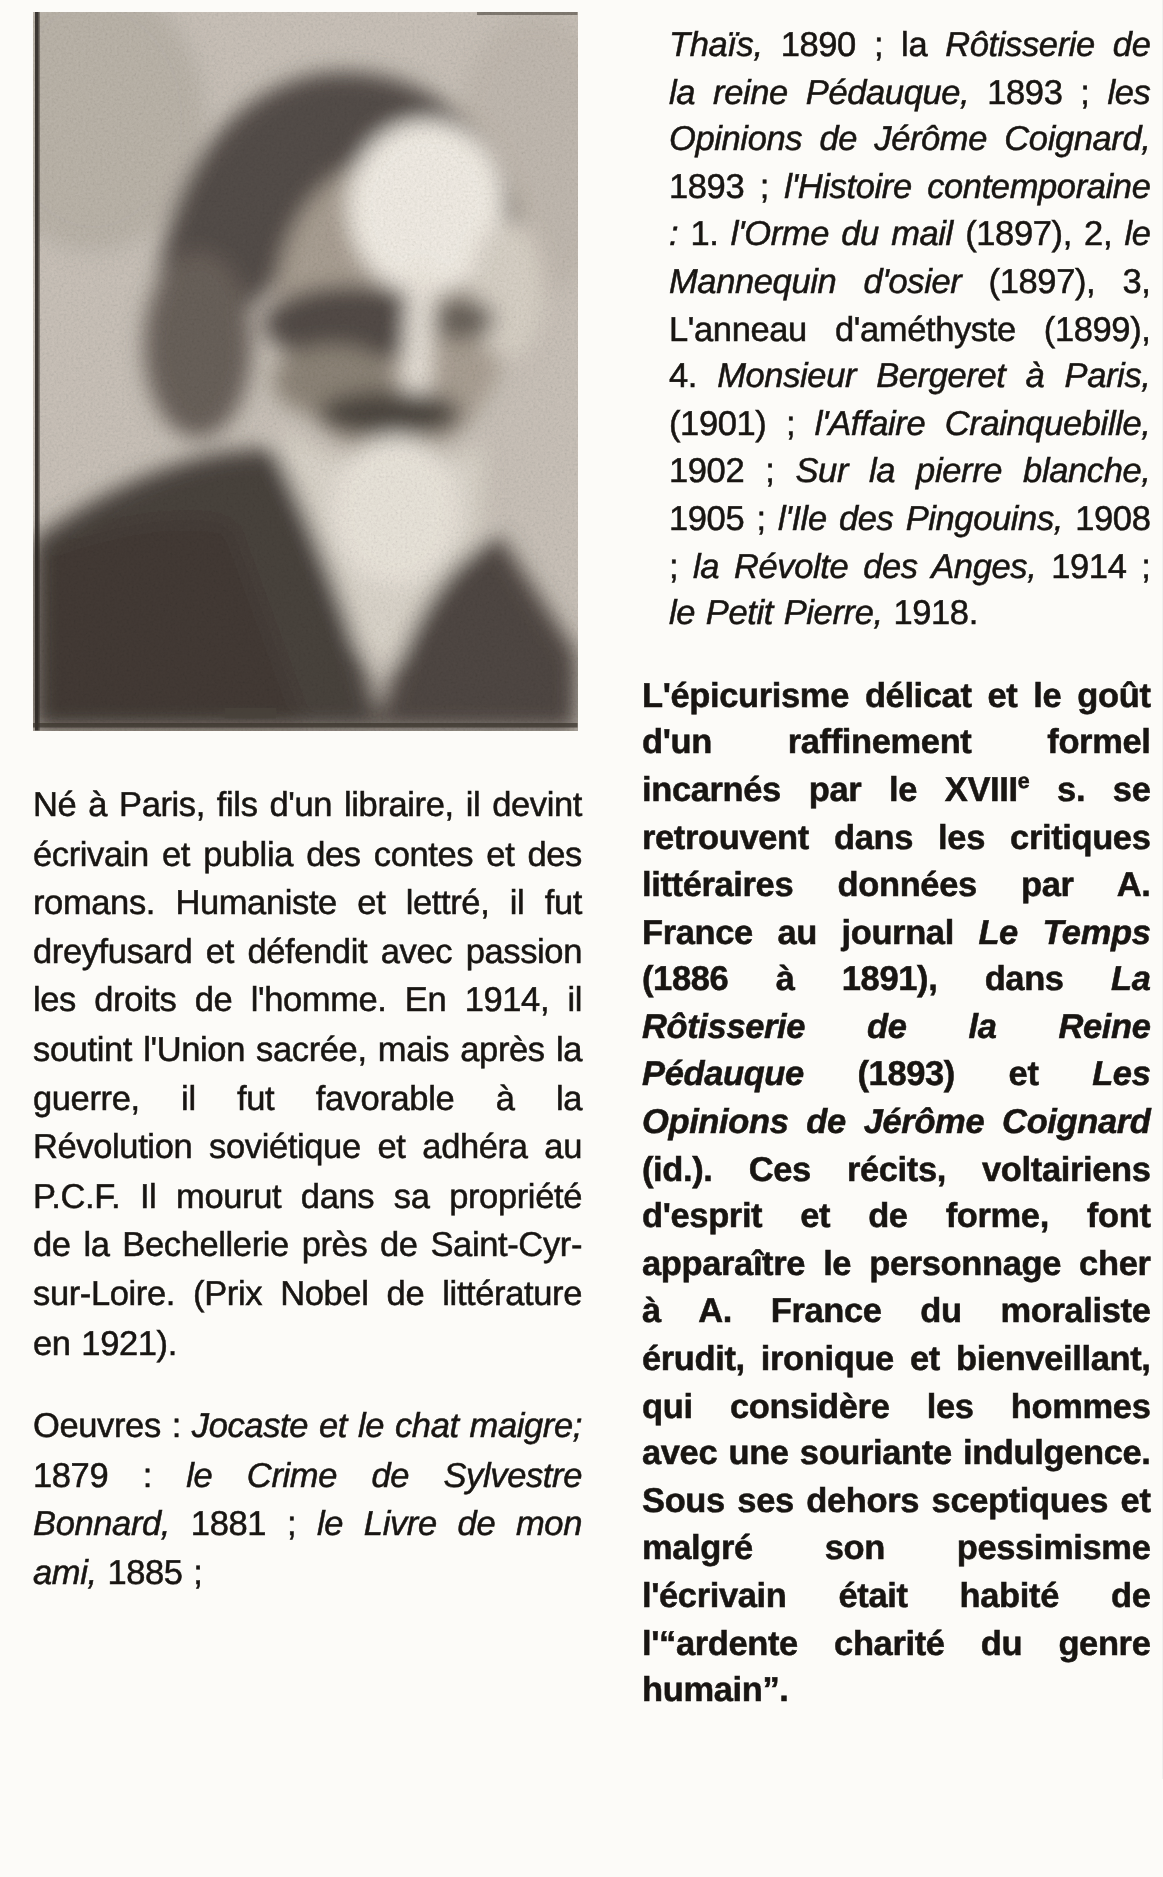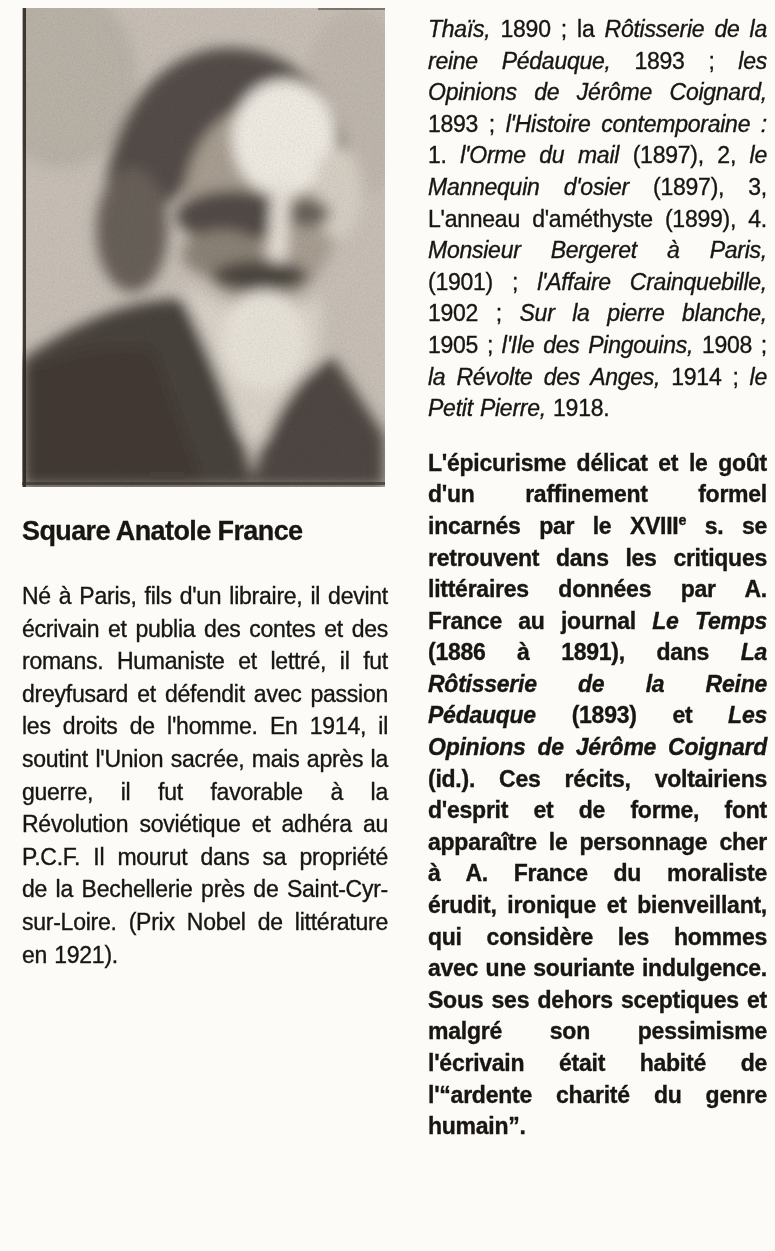--- a/index.html
+++ b/index.html
@@ -17,21 +17,21 @@
     margin-top:28px;font-weight:700;font-size:27px;line-height:32px;
     letter-spacing:-0.6px;-webkit-text-stroke:0.3px #181512;
   }
   .txt{
     font-size:23px;line-height:32.6px;text-align:justify;
     letter-spacing:-0.25px;word-spacing:1px;
     -webkit-text-stroke:0.35px #181512;
   }
   .col-left .txt.bio{margin-top:33px;}
   .txt.works-left{margin-top:16px;}
-  .txt.works-right{margin-top:0;line-height:31.6px;}
+  .txt.works-right{margin-top:0;line-height:31.6px;margin-left:18px;}
   .txt.commentary{margin-top:17px;line-height:31.6px;font-weight:bold;}
   .txt i{font-style:italic;}
   .txt sup{font-size:0.62em;line-height:0;vertical-align:super;}
 </style>
 </head>
 <body>
 
 <div class="page">
 
   <div class="col col-left">
@@ -83,25 +83,25 @@
         <rect width="363" height="479" filter="url(#grain)" opacity="0.5" style="mix-blend-mode:multiply"></rect>
 
         <rect x="1" y="0" width="3" height="479" fill="#2a2622" opacity="0.85"></rect>
         <rect x="0" y="474" width="363" height="3" fill="#3a342e" opacity="0.7"></rect>
         <rect x="296" y="0" width="67" height="2" fill="#3a342e" opacity="0.5"></rect>
         <rect x="128" y="464" width="34" height="7" fill="#4a443d" opacity="0.8"></rect>
       </svg>
     </div>
 
     <div class="heading">
-      <div>Square Anatole France</div>
     </div>
 
     <p class="txt bio">Né à Paris, fils d'un libraire, il devint écrivain et publia des contes et des romans. Humaniste et lettré, il fut dreyfusard et défendit avec passion les droits de l'homme. En 1914, il soutint l'Union sacrée, mais après la guerre, il fut favorable à la Révolution soviétique et adhéra au P.C.F. Il mourut dans sa propriété de la Bechellerie près de Saint-Cyr-sur-Loire. (Prix Nobel de littérature en 1921).</p>
 
+    <p class="txt works-left"><span>Oeuvres : </span><i>Jocaste et le chat maigre;</i><span> 1879 : </span><i>le Crime de Sylvestre Bonnard,</i><span> 1881 ; </span><i>le Livre de mon ami,</i><span> 1885 ;</span></p>
   </div>
 
   <div class="col col-right">
     <p class="txt works-right"><i>Thaïs,</i><span> 1890 ; la </span><i>Rôtisserie de la reine Pédauque,</i><span> 1893 ; </span><i>les Opinions de Jérôme Coignard,</i><span> 1893 ; </span><i>l'Histoire contemporaine :</i><span> 1. </span><i>l'Orme du mail</i><span> (1897), 2, </span><i>le Mannequin d'osier</i><span> (1897), 3, L'anneau d'améthyste (1899), 4. </span><i>Monsieur Bergeret à Paris,</i><span> (1901) ; </span><i>l'Affaire Crainquebille,</i><span> 1902 ; </span><i>Sur la pierre blanche,</i><span> 1905 ; </span><i>l'Ile des Pingouins,</i><span> 1908 ; </span><i>la Révolte des Anges,</i><span> 1914 ; </span><i>le Petit Pierre,</i><span> 1918.</span></p>
     <p class="txt commentary"><span>L'épicurisme délicat et le goût d'un raffinement formel incarnés par le XVIII</span><sup>e</sup><span> s. se retrouvent dans les critiques littéraires données par A. France au journal </span><i>Le Temps</i><span> (1886 à 1891), dans </span><i>La Rôtisserie de la Reine Pédauque</i><span> (1893) et </span><i>Les Opinions de Jérôme Coignard</i><span> (id.). Ces récits, voltairiens d'esprit et de forme, font apparaître le personnage cher à A. France du moraliste érudit, ironique et bienveillant, qui considère les hommes avec une souriante indulgence. Sous ses dehors sceptiques et malgré son pessimisme l'écrivain était habité de l'“ardente charité du genre humain”.</span></p>
   </div>
 
 </div>
 
 </body></html>

